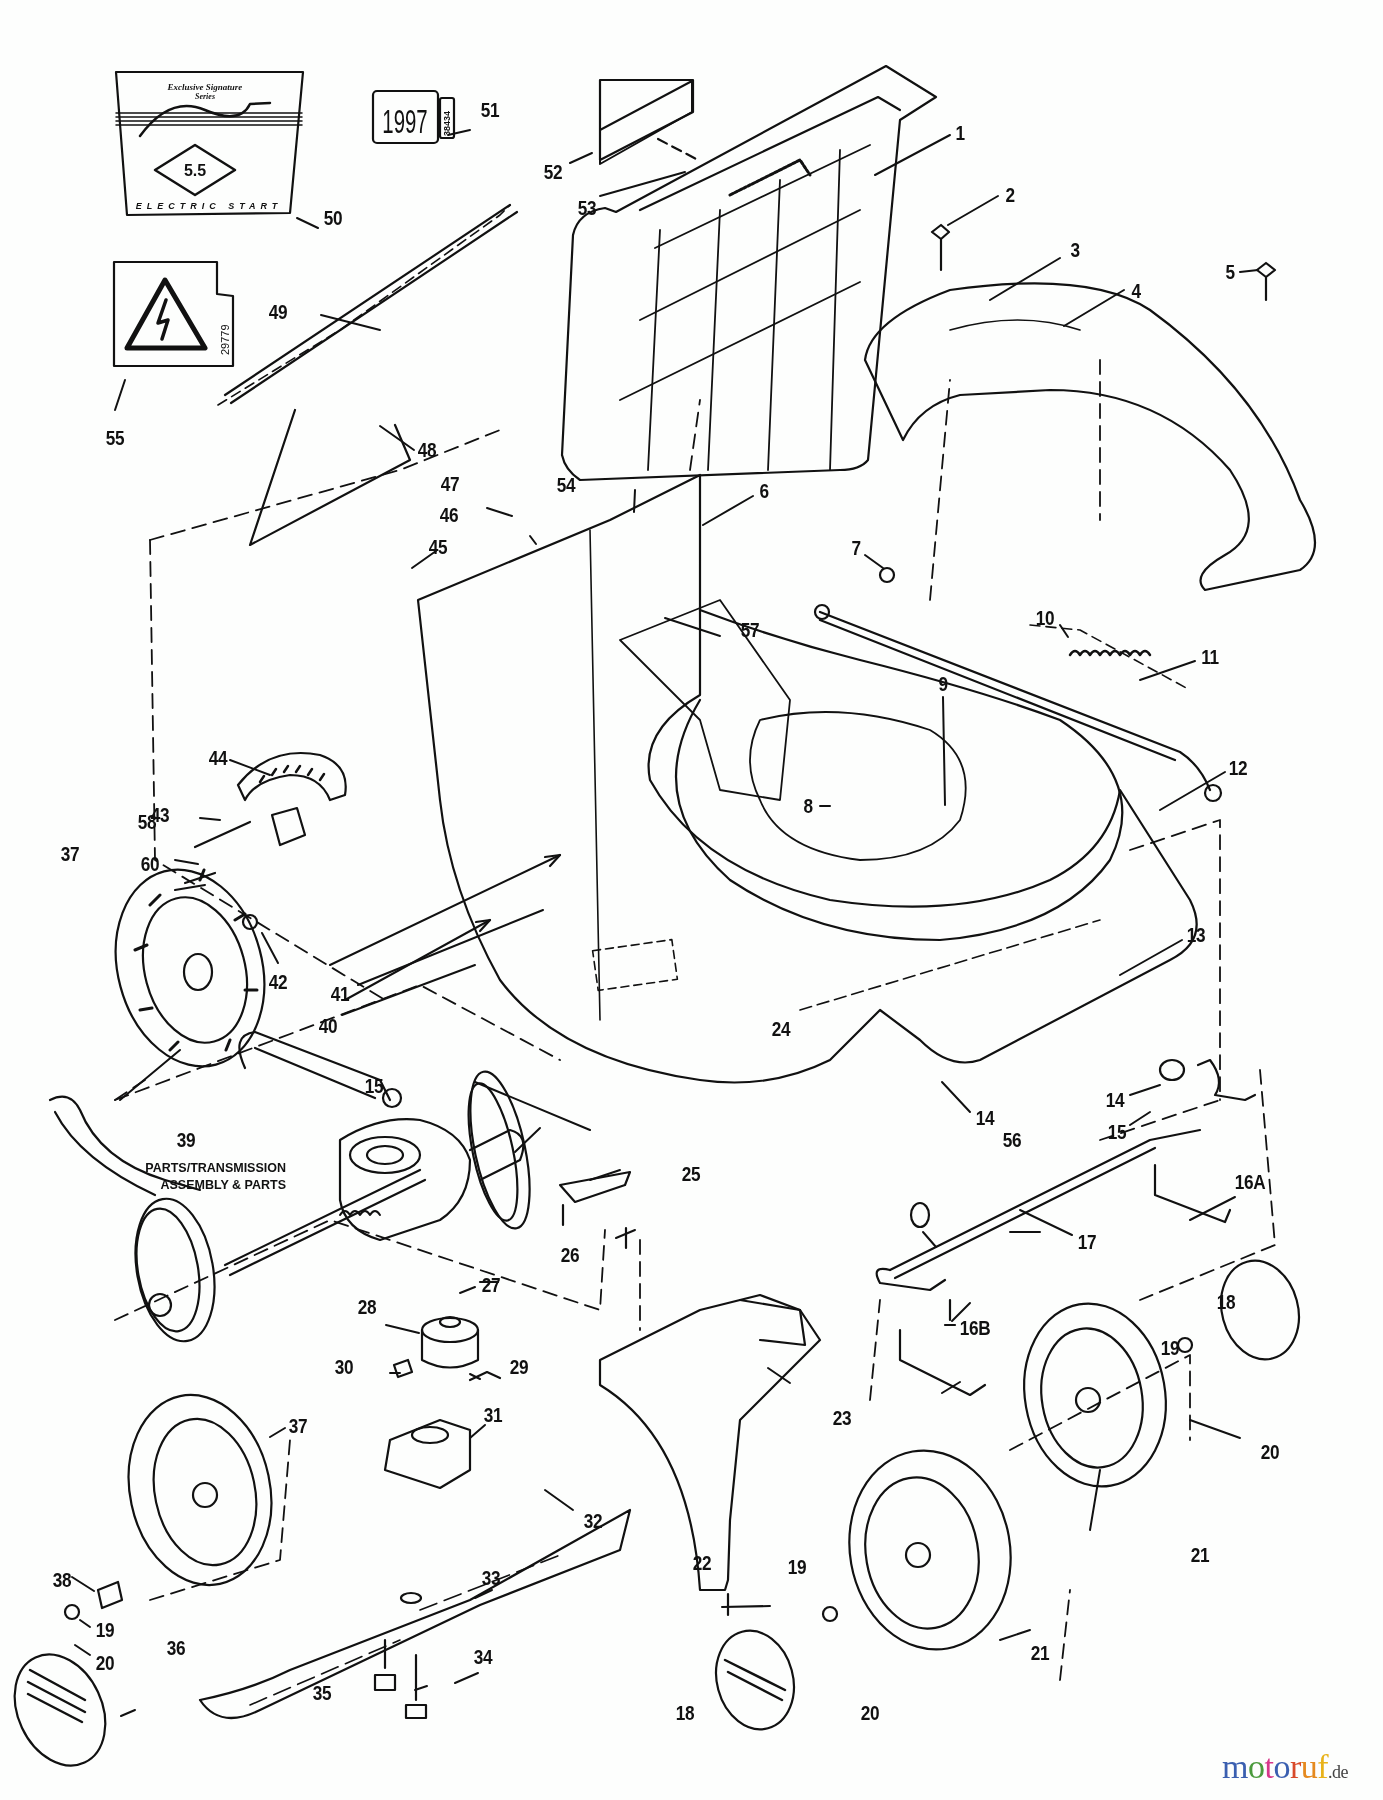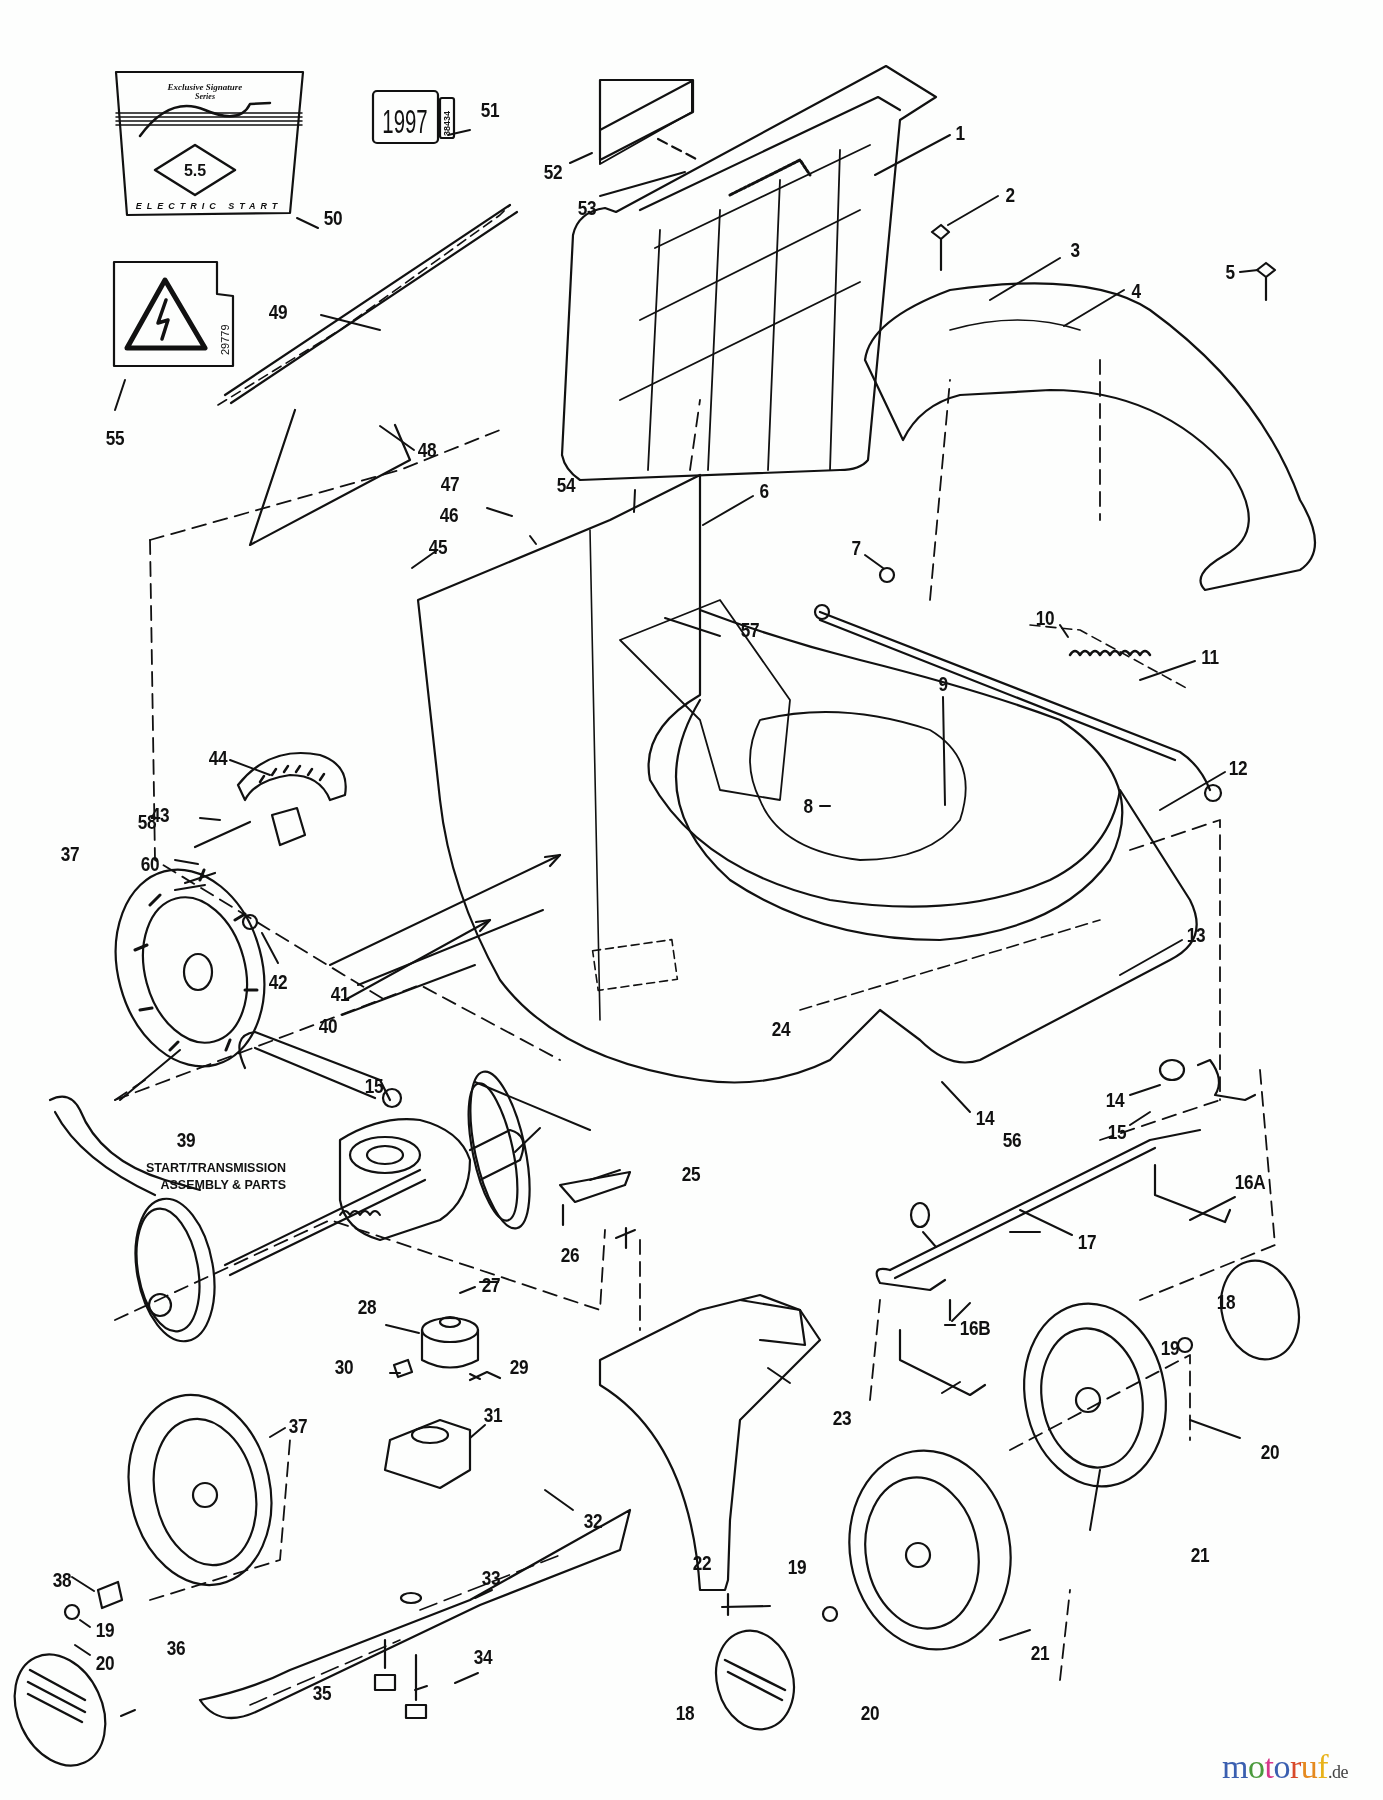--- a/index.html
+++ b/index.html
@@ -342,19 +342,19 @@
 <span class="callout" style="left:553px;top:172px">52</span>
 <span class="callout" style="left:587px;top:208px">53</span>
 <span class="callout" style="left:566px;top:485px">54</span>
 <span class="callout" style="left:115px;top:438px">55</span>
 <span class="callout" style="left:1012px;top:1140px">56</span>
 <span class="callout" style="left:750px;top:630px">57</span>
 <span class="callout" style="left:147px;top:822px">58</span>
 <span class="callout" style="left:150px;top:864px">60</span>
 
 <div class="note">
-  <div>START/TRANSMISSION</div>
+  <div>PARTS/TRANSMISSION</div>
   <div>ASSEMBLY &amp; PARTS</div>
 </div>
 
 <div class="logo" id="logo"><span style="color: rgb(58, 95, 176);">m</span><span style="color: rgb(74, 154, 60);">o</span><span style="color: rgb(214, 55, 138);">t</span><span style="color: rgb(58, 95, 176);">o</span><span style="color: rgb(216, 74, 42);">r</span><span style="color: rgb(229, 138, 31);">u</span><span style="color: rgb(232, 178, 26);">f</span><span class="tld">.de</span></div>
 
 </div>
 
 </body></html>

